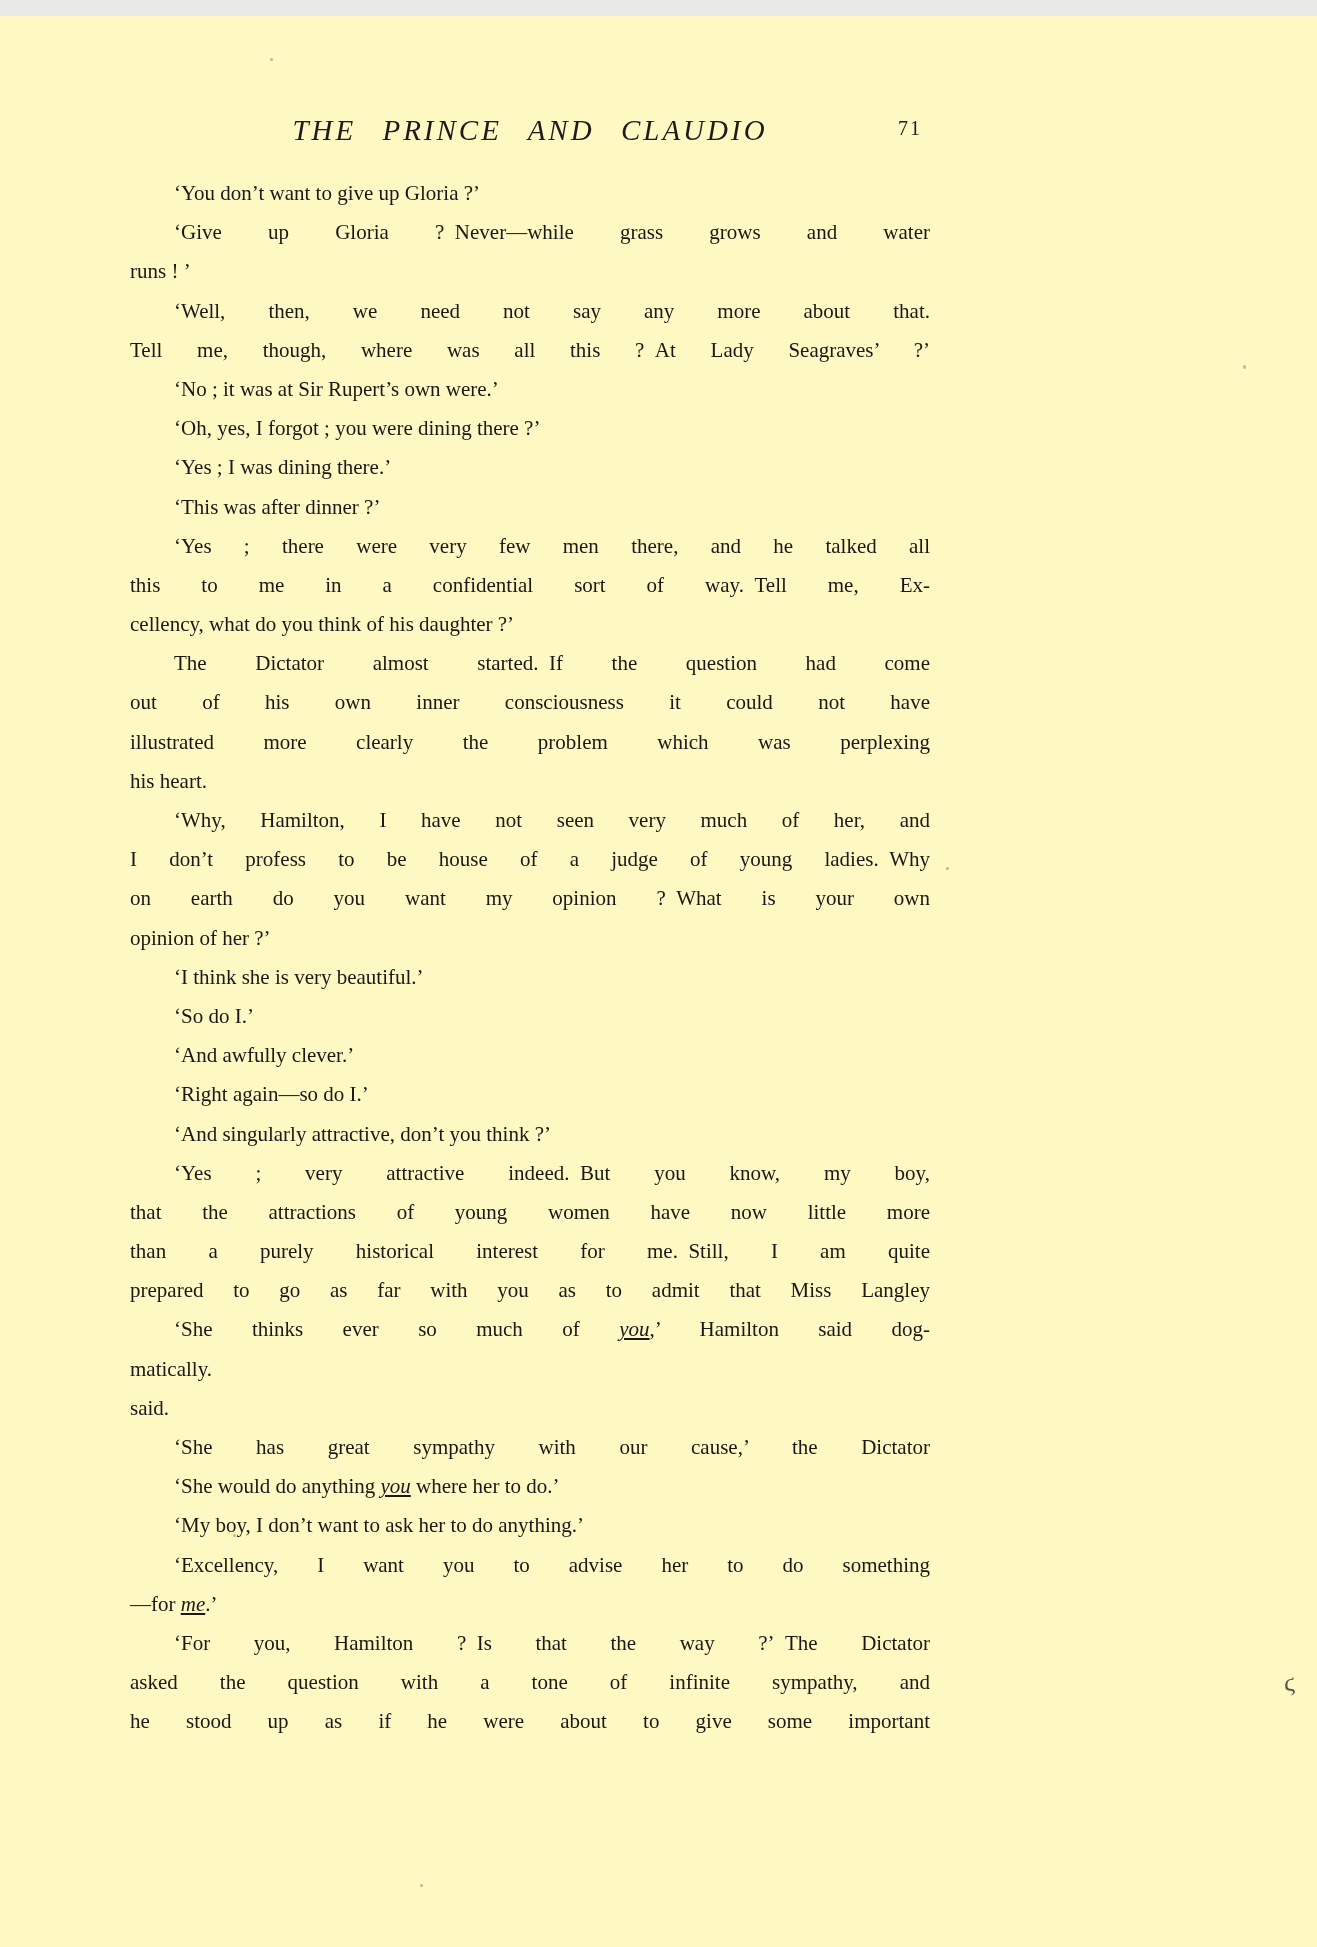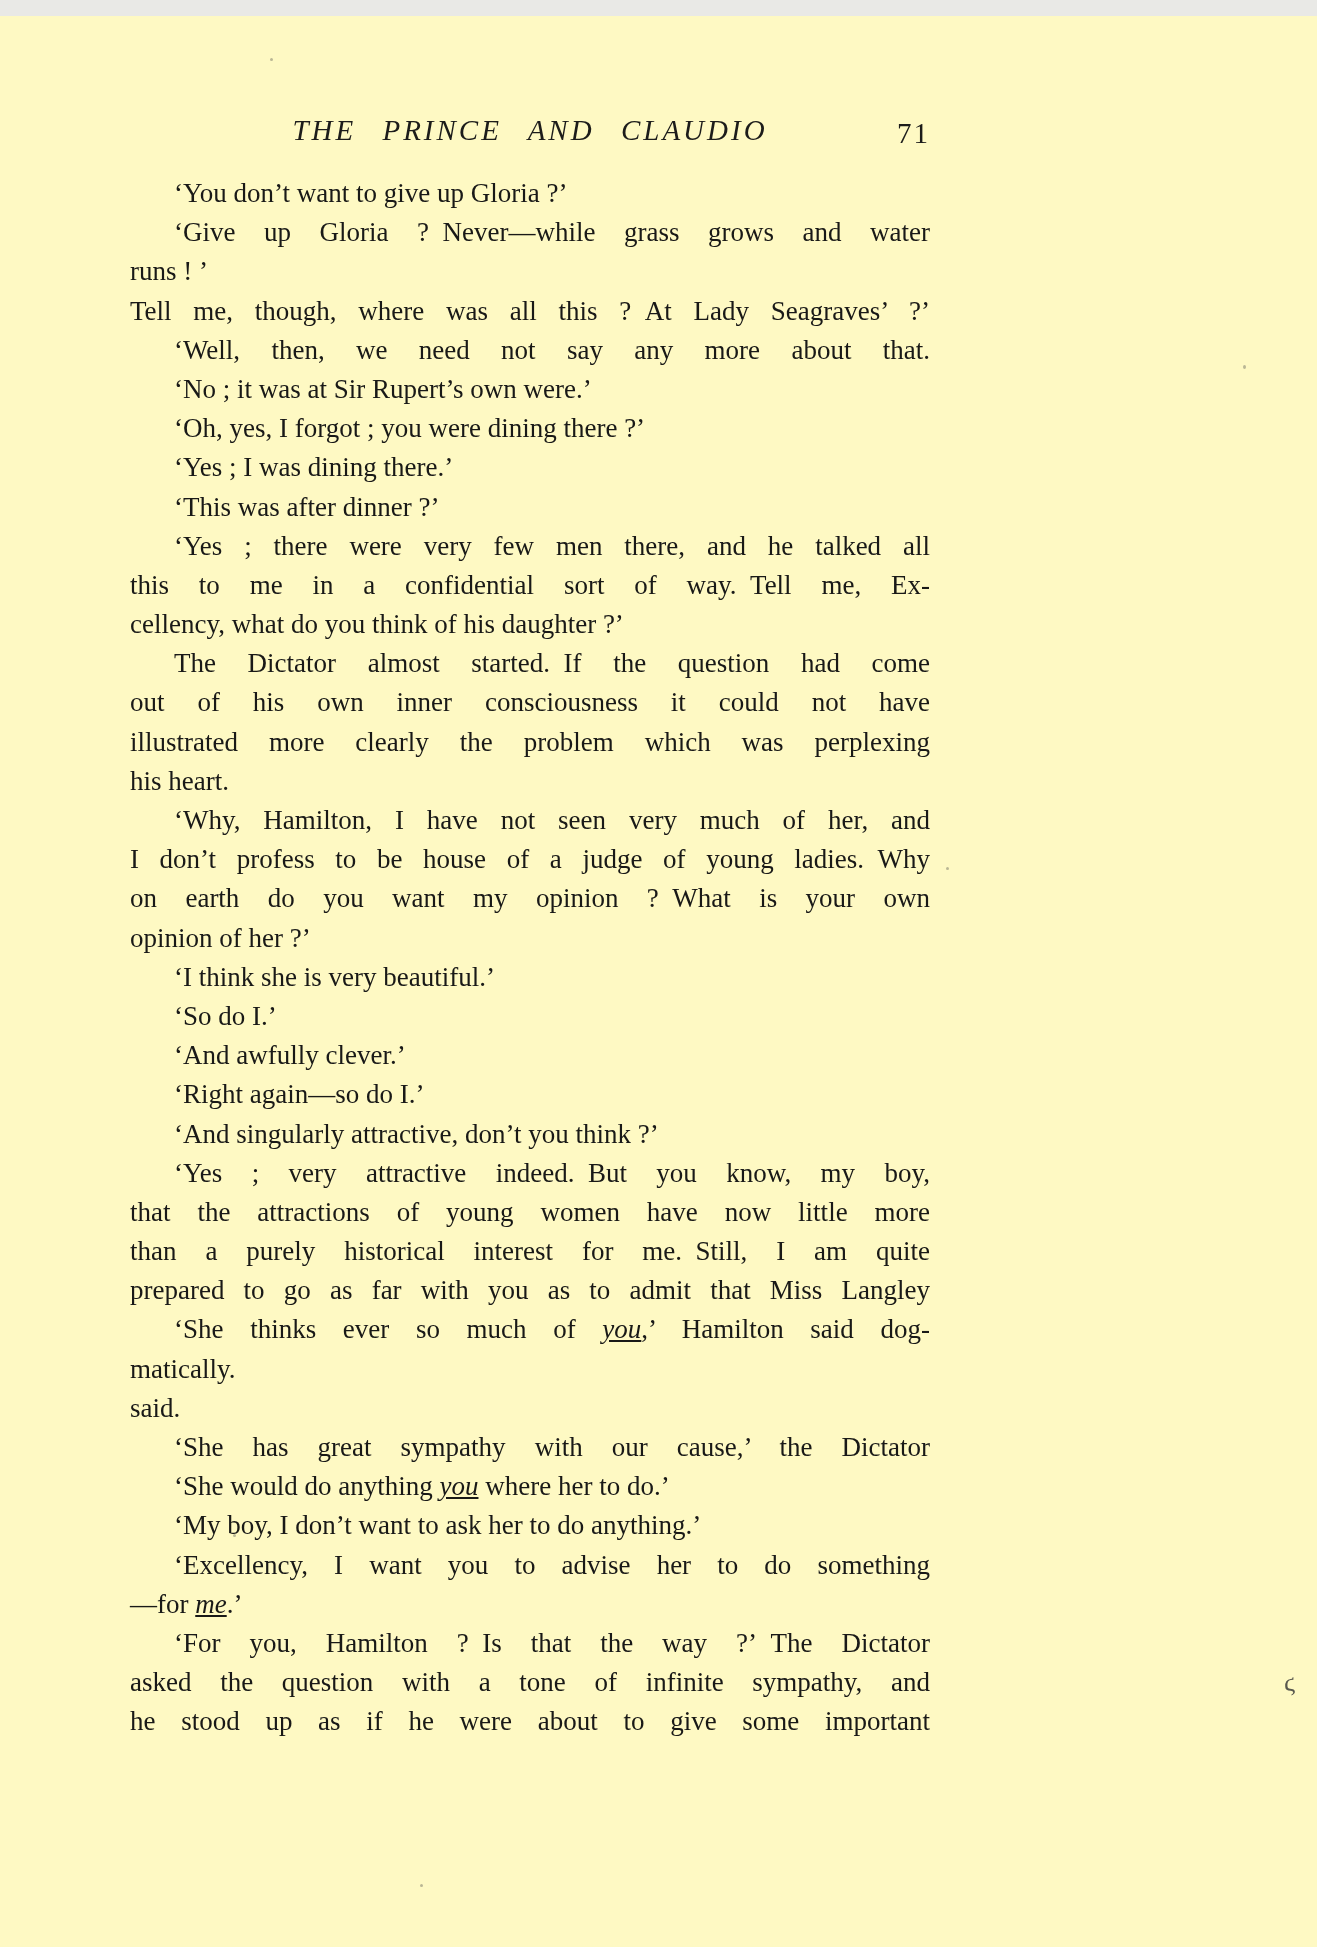--- a/index.html
+++ b/index.html
@@ -25,37 +25,37 @@
     display: block;
     text-align: center;
     font-style: italic;
     font-size: 29px;
     letter-spacing: 3px;
     word-spacing: 16px;
     color: #1c1c1a;
   }
   .page-number {
     position: absolute;
-    right: 0;
+    right: 8px;
     top: 3px;
-    font-size: 29px;
+    font-size: 20px;
     letter-spacing: 2px;
     color: #1c1c1a;
   }
   
   .text-block {
     position: absolute;
     top: 158px;
     left: 130px;
     width: 800px;
   }
   .line {
     height: 39.2px;
     line-height: 39.2px;
-    font-size: 27px;
+    font-size: 21px;
     text-align: left;
     overflow: visible;
   }
   .line.ind { text-indent: 44px; }
   .line.j {
     text-align: justify;
     text-align-last: justify;
   }
   .line em { font-style: italic; text-decoration: underline; }
   
@@ -87,22 +87,22 @@
 
   <div class="header">
     <span class="header-title">THE PRINCE AND CLAUDIO</span>
     <span class="page-number">71</span>
   </div>
 
   <div class="text-block">
       <div class="line ind"><span>‘You don’t want to give up Gloria ?’</span></div>
       <div class="line ind j"><span>‘Give up Gloria ? Never—while grass grows and water</span></div>
       <div class="line"><span>runs ! ’</span></div>
+      <div class="line ind j"><span>‘Well, then, we need not say any more about that.</span></div>
       <div class="line j"><span>Tell me, though, where was all this ? At Lady Seagraves’ ?’</span></div>
-      <div class="line ind j"><span>‘Well, then, we need not say any more about that.</span></div>
       <div class="line ind"><span>‘No ; it was at Sir Rupert’s own were.’</span></div>
       <div class="line ind"><span>‘Oh, yes, I forgot ; you were dining there ?’</span></div>
       <div class="line ind"><span>‘Yes ; I was dining there.’</span></div>
       <div class="line ind"><span>‘This was after dinner ?’</span></div>
       <div class="line ind j"><span>‘Yes ; there were very few men there, and he talked all</span></div>
       <div class="line j"><span>this to me in a confidential sort of way. Tell me, Ex-</span></div>
       <div class="line"><span>cellency, what do you think of his daughter ?’</span></div>
       <div class="line ind j"><span>The Dictator almost started. If the question had come</span></div>
       <div class="line j"><span>out of his own inner consciousness it could not have</span></div>
       <div class="line j"><span>illustrated more clearly the problem which was perplexing</span></div>

